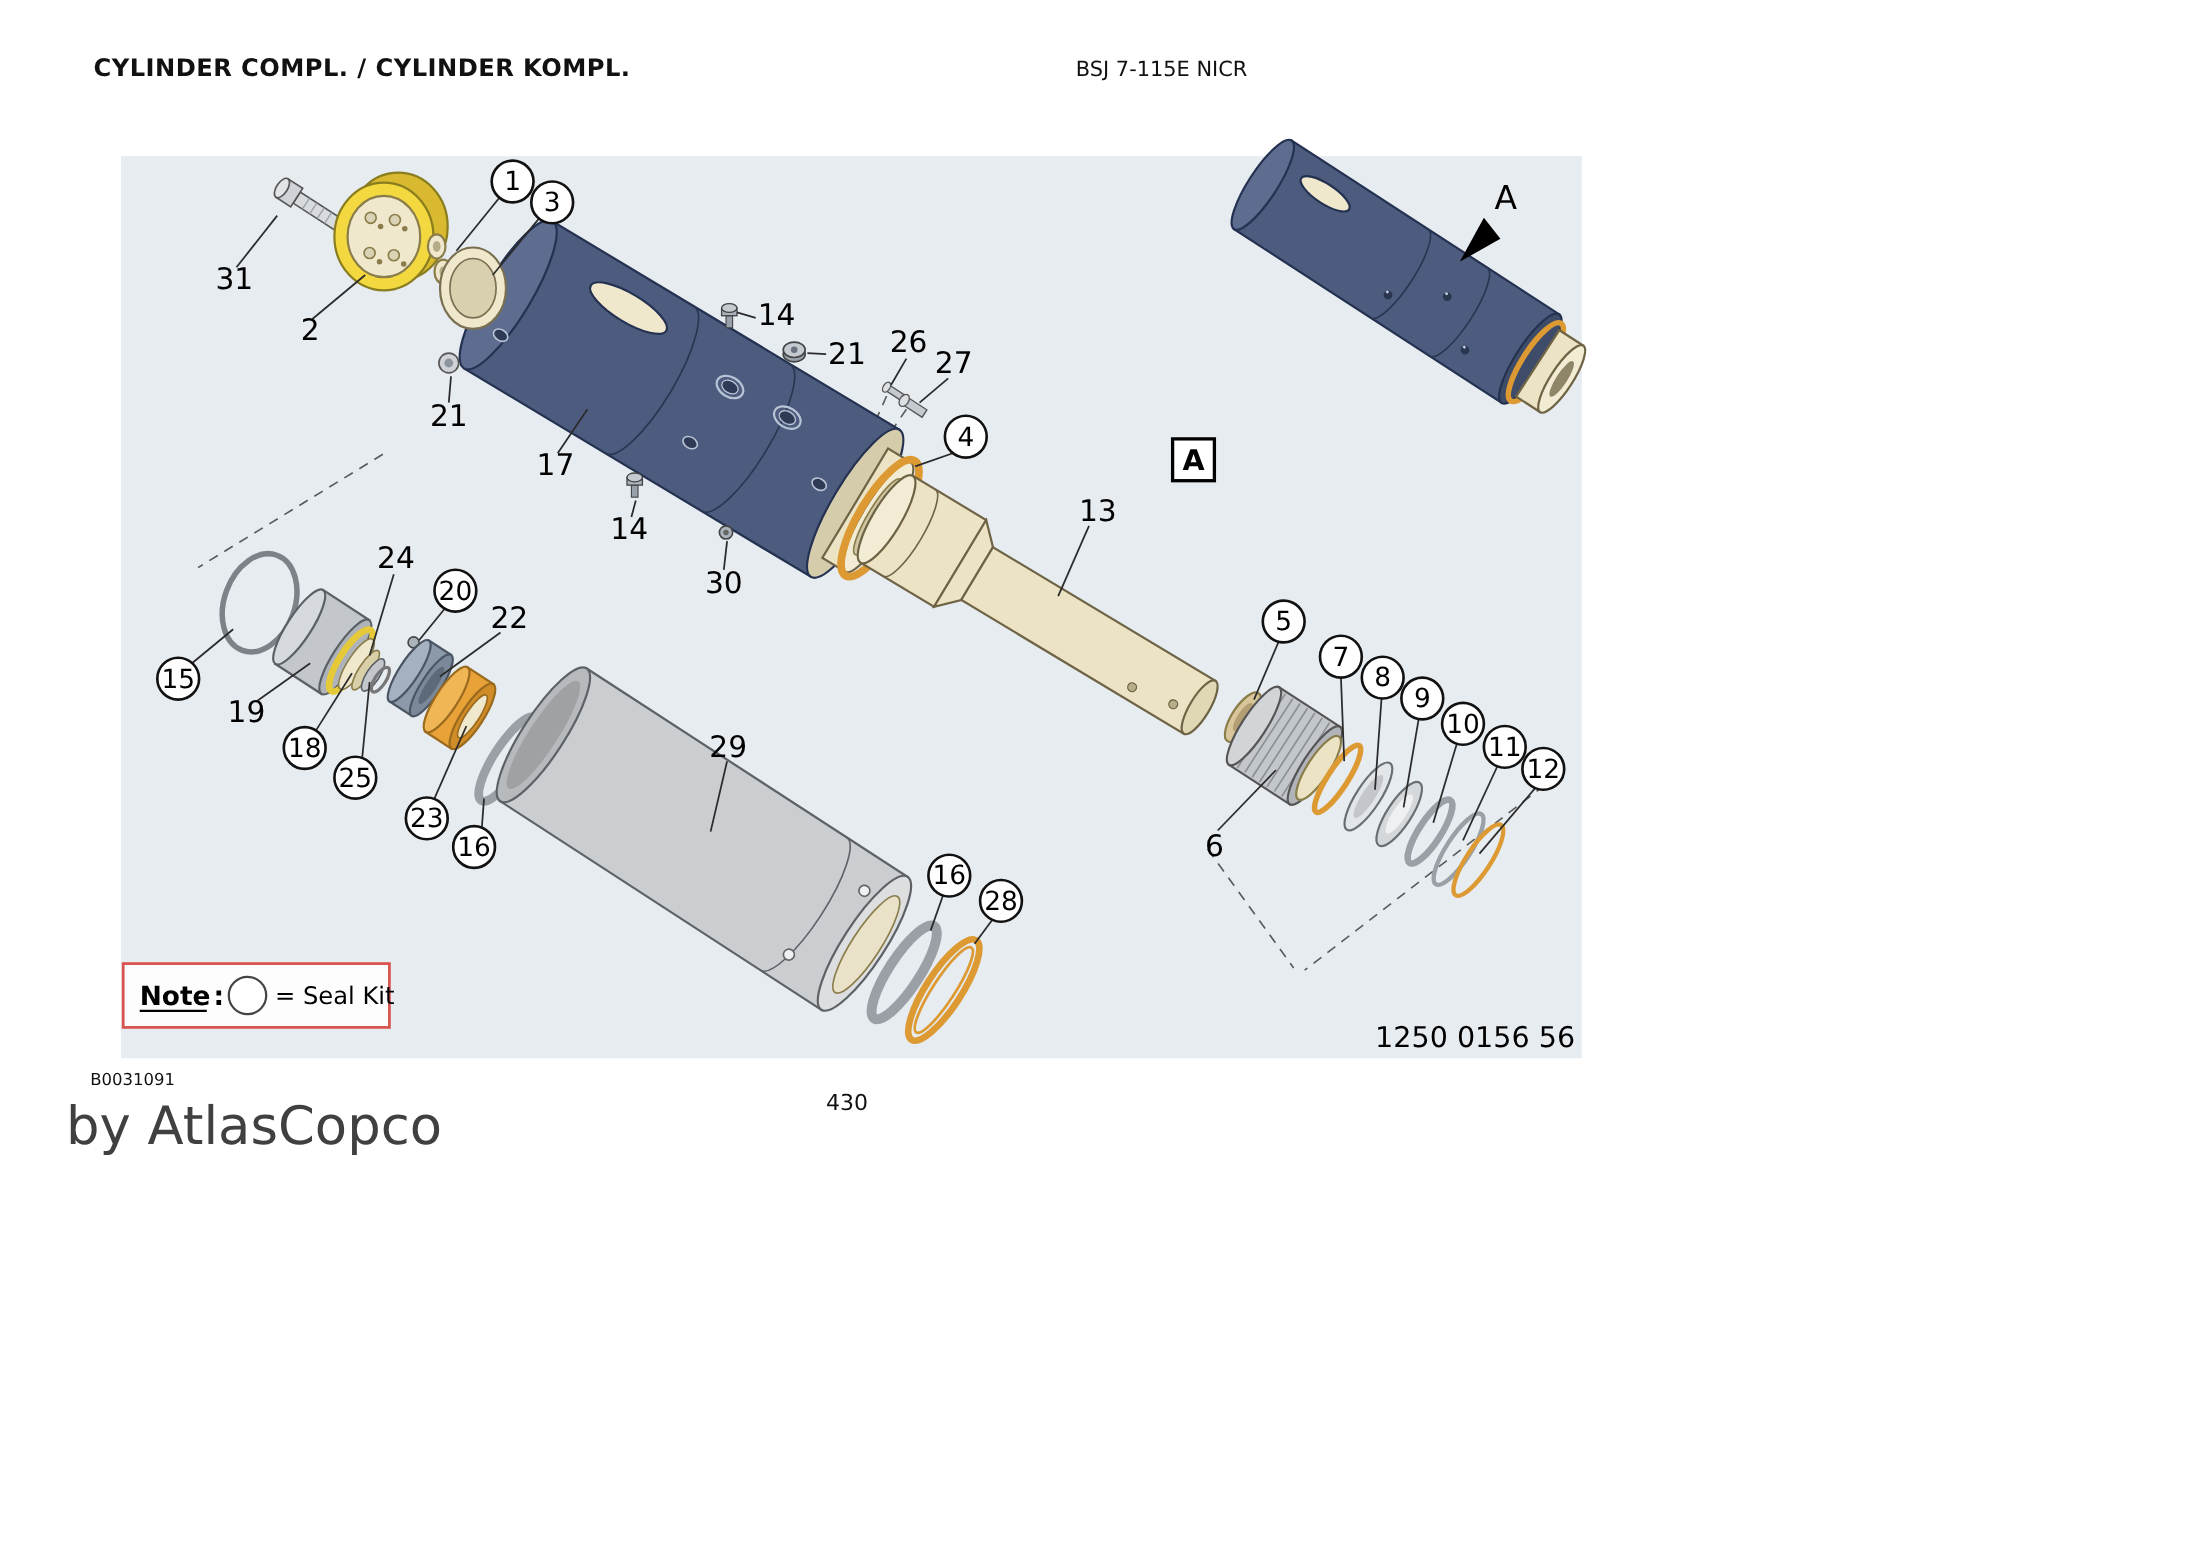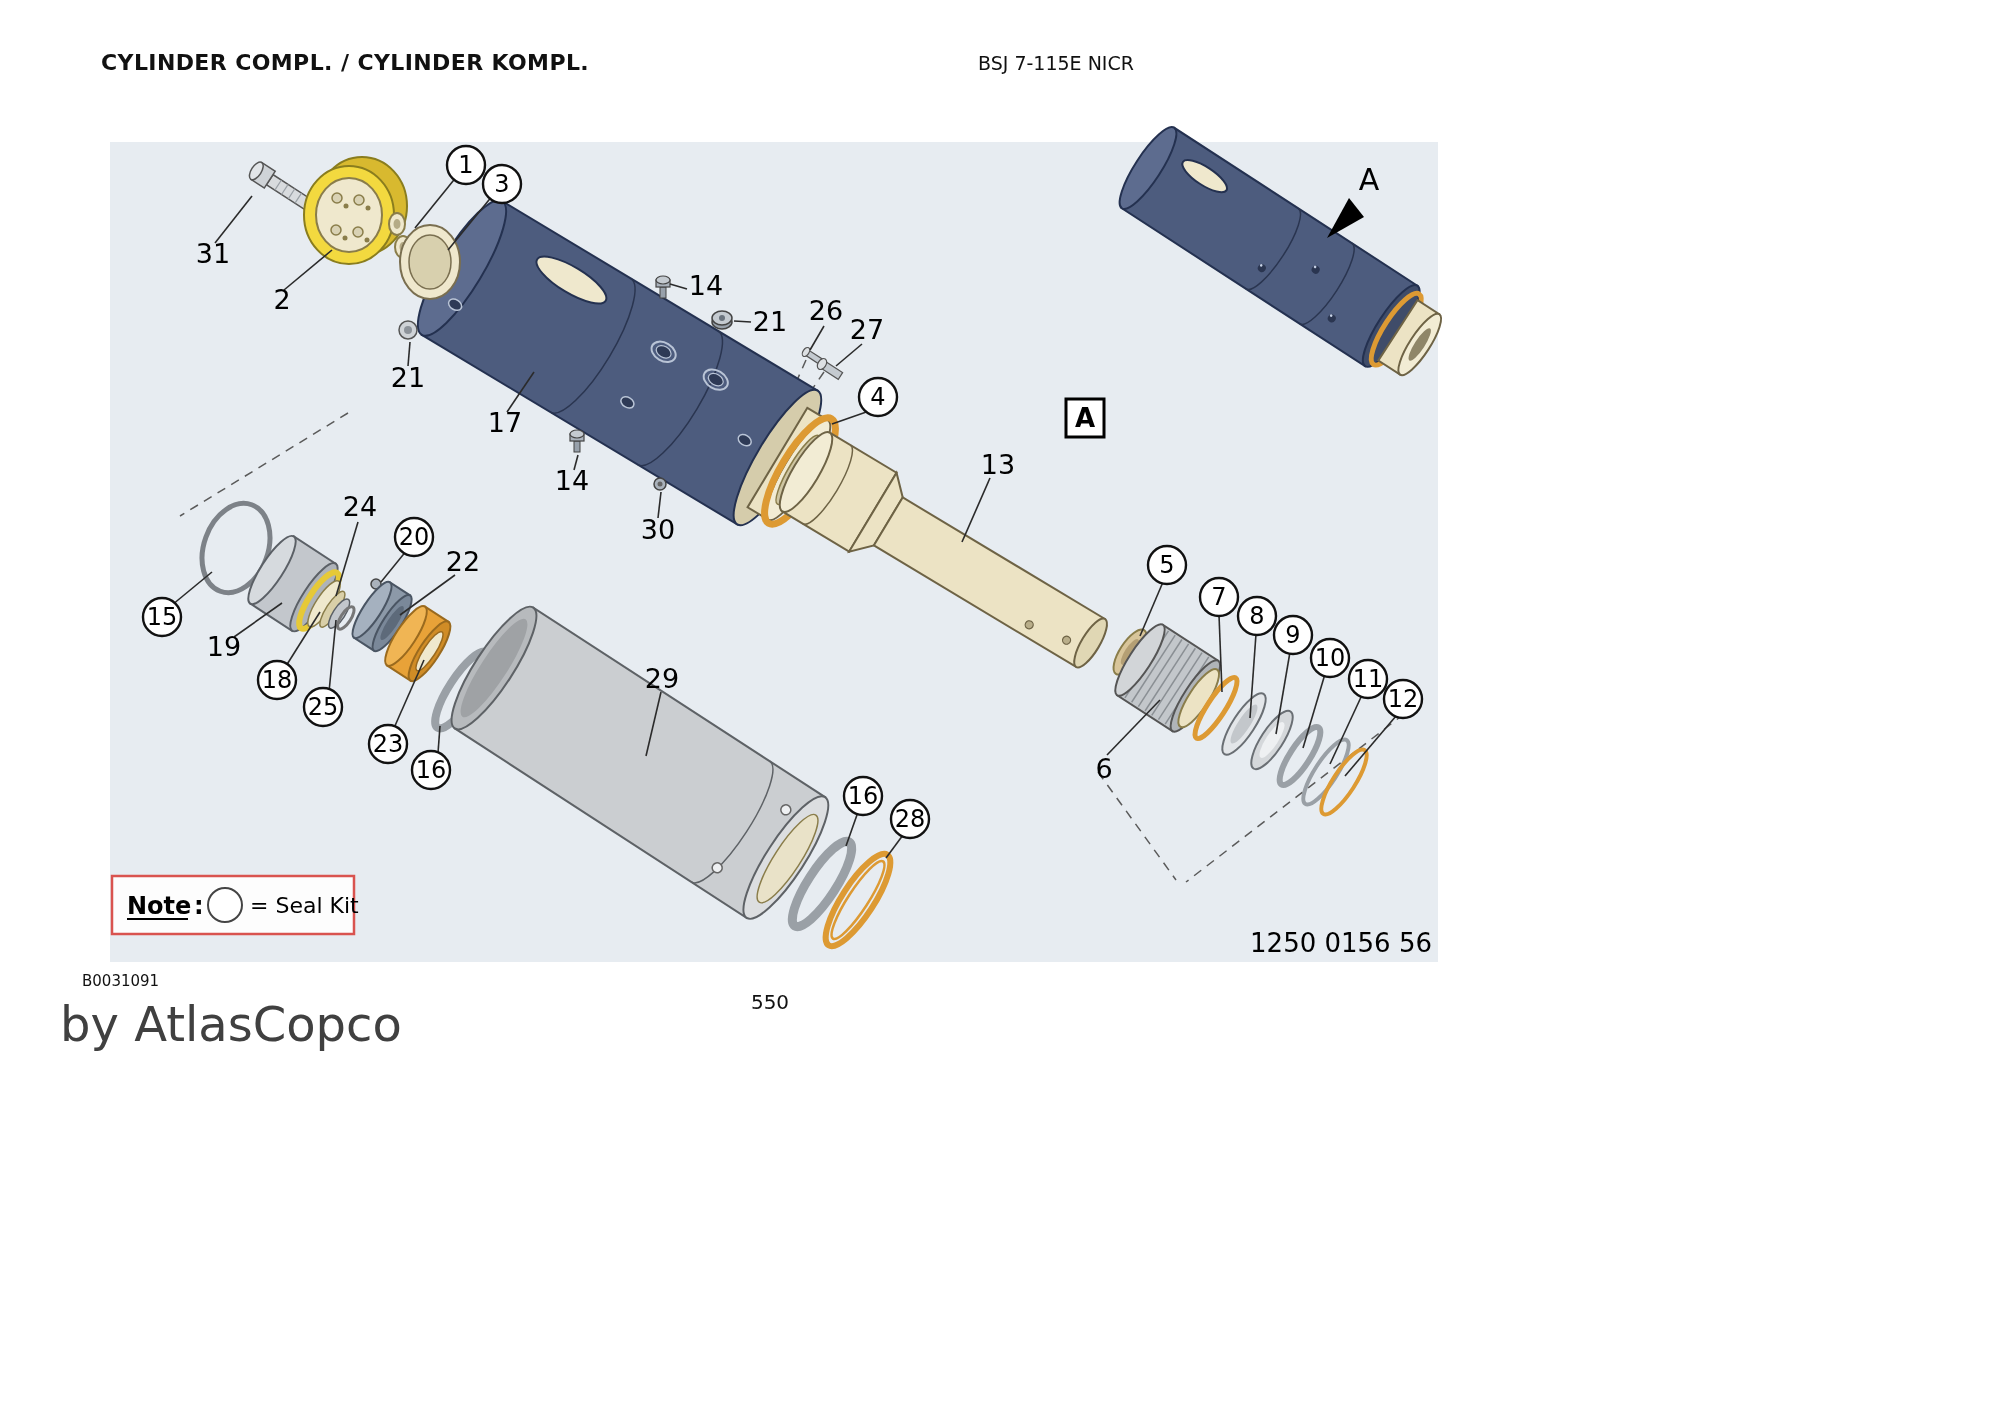--- a/index.html
+++ b/index.html
@@ -5,21 +5,21 @@
   :root{
     --panel_bg:#e7ecf1; --cylinder_blue:#4d5c7e; --cream:#ece3c4;
     --seal_orange:#dd9a33; --flange_yellow:#f3d93f; --steel_gray:#c9ccd0; --note_red:#d9534f;
   }
   html,body{margin:0;padding:0;}
   body{
     width:2000px;height:1414px;background:#ffffff;position:relative;
     font-family:"DejaVu Sans","Liberation Sans",sans-serif;color:#111;
     overflow:hidden;
   }
-  .hdr-title{position:absolute;left:85px;top:50px;font-size:22px;font-weight:bold;letter-spacing:.4px;margin-left:16px;}
+  .hdr-title{position:absolute;left:85px;top:50px;font-size:22px;font-weight:bold;letter-spacing:.4px;}
   .hdr-model{position:absolute;left:978px;top:52px;font-size:19px;}
   .doc-code{position:absolute;left:82px;top:972px;font-size:15px;text-align:center;}
   .page-num{position:absolute;left:735px;top:990px;width:70px;text-align:center;font-size:20px;}
   .brand{position:absolute;left:60px;top:996px;font-size:48px;color:#404040;}
   svg{position:absolute;left:0;top:0;}
   svg text{font-family:"DejaVu Sans","Liberation Sans",sans-serif;}
   .panel{fill:var(--panel_bg);}
   .lbl{font-size:27px;fill:#000;text-anchor:middle;}
   .co-t{font-size:24px;fill:#000;text-anchor:middle;}
   .co-c{fill:#ffffff;stroke:#111;stroke-width:2.4;}
@@ -399,14 +399,14 @@
     <line x1="127" y1="919" x2="188" y2="919" stroke="#000" stroke-width="2"></line>
     <text class="note-lbl" x="194" y="914">:</text>
     <circle cx="225" cy="905" r="17" fill="#fff" stroke="#444" stroke-width="2"></circle>
     <text class="note-txt" x="250" y="913">= Seal Kit</text>
   </g>
 
   <text class="dwg-num" x="1432" y="952">1250 0156 56</text>
 </svg>
 
 <div class="doc-code">B0031091</div>
-<div class="page-num">550</div>
+<div class="page-num">430</div>
 <div class="brand">by AtlasCopco</div>
 
 </body></html>

